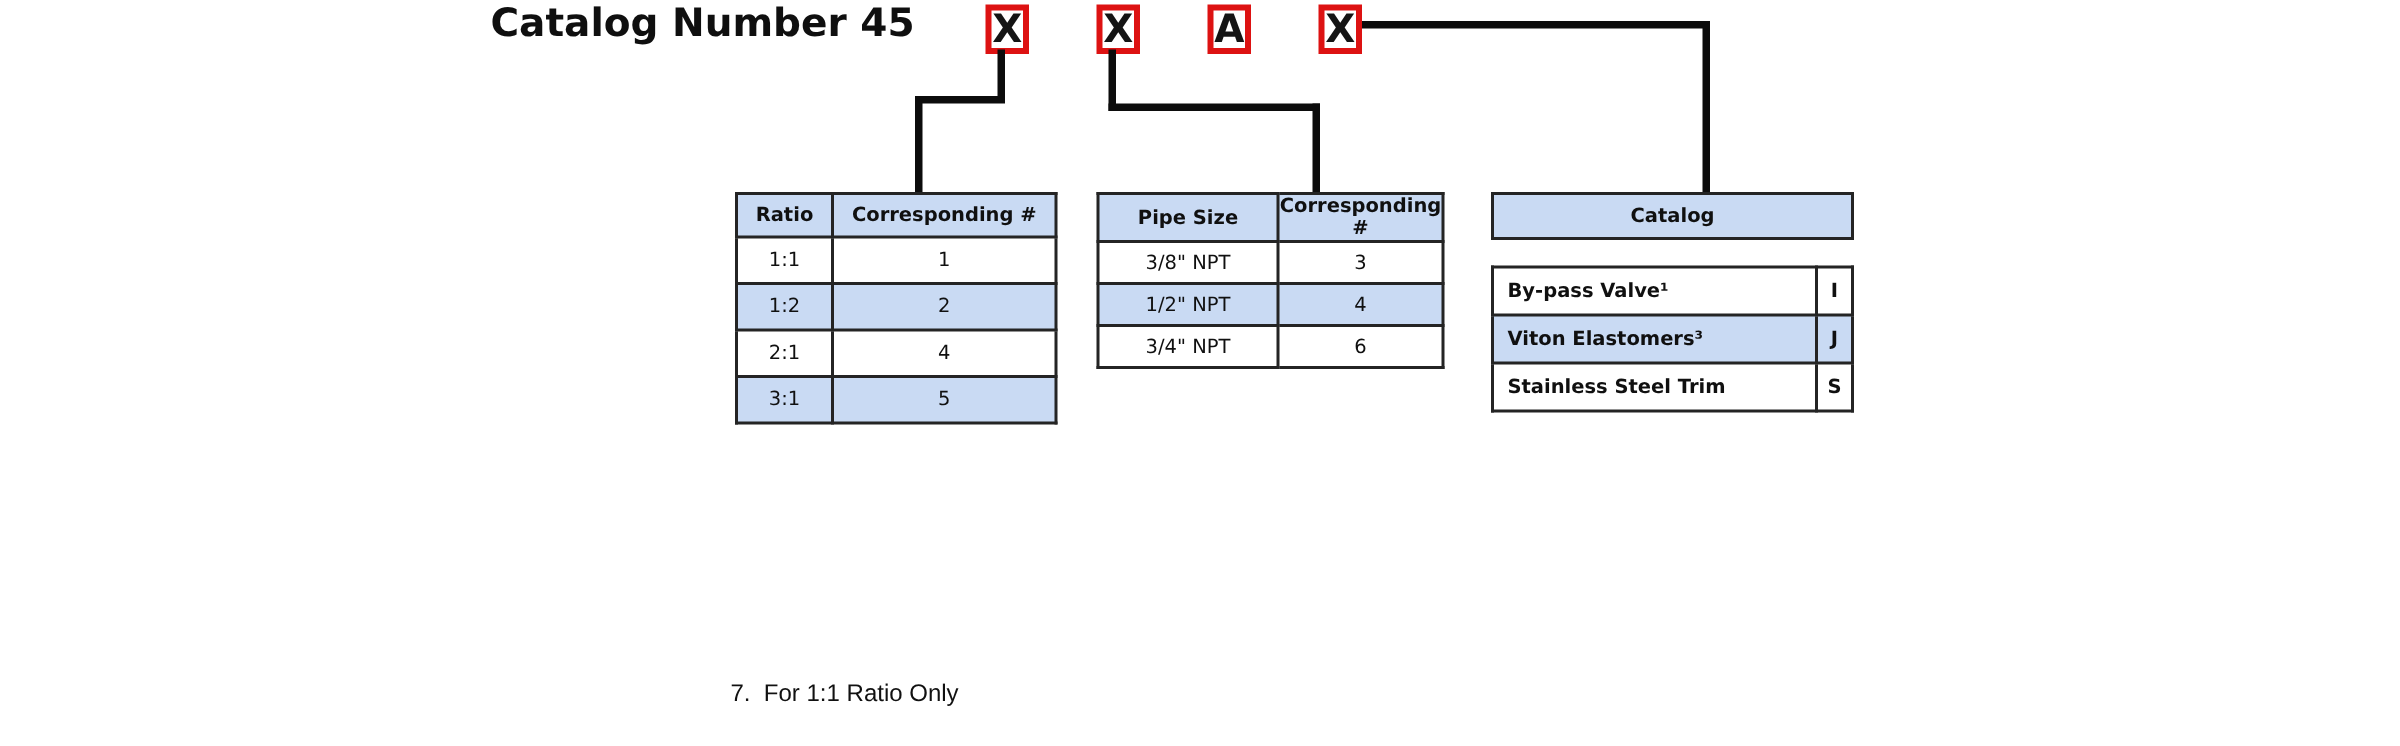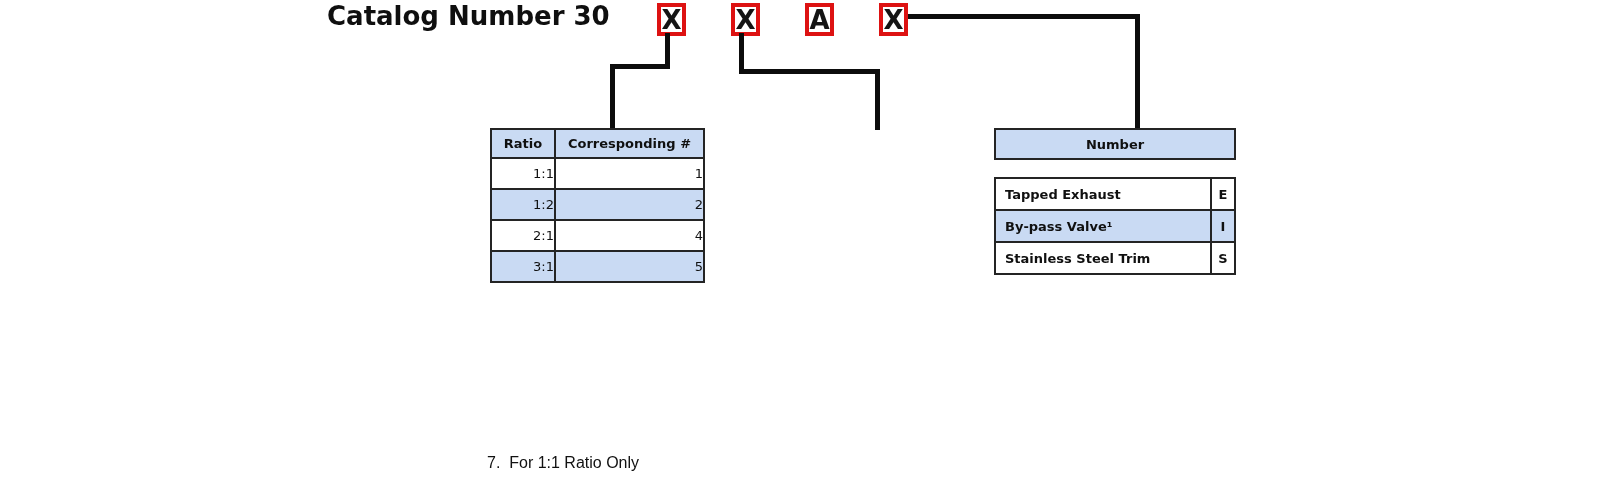--- a/index.html
+++ b/index.html
@@ -22,21 +22,21 @@
   }
   
   .seg { position:absolute; background:#0c0c0c; }
   
   .tbl { position:absolute; border-collapse:collapse; background:#ffffff; }
   .tbl th, .tbl td { border:2px solid #242424; padding:0 0; color:#101010; }
   .tbl th {
     background:#c9daf3; font-size:13px; font-weight:bold; text-align:center;
     height:27px;
   }
-  .tbl td { font-size:13px; text-align:right; }
+  .tbl td { font-size:13px; text-align:center; }
   .tbl tbody tr:nth-child(even) td { background:#c9daf3; }
   #ratio-table { left:490px; top:128px; width:215px; }
   #ratio-table td { height:29px; }
   #ratio-table .col-a { width:62px; }
   #pipe-table { left:731px; top:128px; width:232px; }
   #pipe-table td { height:26px; }
   #pipe-table .col-a { width:118px; }
   
   .opt-header {
     position:absolute; left:994px; top:128px; width:238px; height:28px;
@@ -53,21 +53,21 @@
     position:absolute; left:487px; top:410px;
     font-family:"Liberation Sans", sans-serif;
     font-size:16px; line-height:21px; color:#111111; white-space:pre;
   }
 </style>
 </head>
 <body>
 
 <div class="canvas">
 
-  <div class="title">Catalog Number 30</div>
+  <div class="title">Catalog Number 45</div>
 
   <div class="code-box" style="left:657px">X</div>
   <div class="code-box" style="left:731px">X</div>
   <div class="code-box" style="left:805px">A</div>
   <div class="code-box" style="left:879px">X</div>
 
   <div class="seg" style="left:665px; top:33px; width:5px; height:35px;"></div>
   <div class="seg" style="left:610px; top:64px; width:60px; height:5px;"></div>
   <div class="seg" style="left:610px; top:64px; width:5px; height:66px;"></div>
 
@@ -98,32 +98,54 @@
         <td class="col-a">2:1</td>
         <td>4</td>
       </tr>
       <tr>
         <td class="col-a">3:1</td>
         <td>5</td>
       </tr>
     </tbody>
   </table>
 
+  <table class="tbl" id="pipe-table">
+    <thead>
+      <tr>
+        <th class="col-a">Pipe Size</th>
+        <th>Corresponding #</th>
+      </tr>
+    </thead>
+    <tbody>
+      <tr>
+        <td class="col-a">3/8" NPT</td>
+        <td>3</td>
+      </tr>
+      <tr>
+        <td class="col-a">1/2" NPT</td>
+        <td>4</td>
+      </tr>
+      <tr>
+        <td class="col-a">3/4" NPT</td>
+        <td>6</td>
+      </tr>
+    </tbody>
+  </table>
 
-  <div class="opt-header">Number</div>
+  <div class="opt-header">Catalog</div>
 
   <table class="tbl" id="options-table">
     <tbody>
       <tr>
-        <td class="opt-label">Tapped Exhaust</td>
-        <td class="opt-letter">E</td>
+        <td class="opt-label">By-pass Valve¹</td>
+        <td class="opt-letter">I</td>
       </tr>
       <tr>
-        <td class="opt-label">By-pass Valve¹</td>
-        <td class="opt-letter">I</td>
+        <td class="opt-label">Viton Elastomers³</td>
+        <td class="opt-letter">J</td>
       </tr>
       <tr>
         <td class="opt-label">Stainless Steel Trim</td>
         <td class="opt-letter">S</td>
       </tr>
     </tbody>
   </table>
 
   <div class="footnotes">
     <div>7.  For 1:1 Ratio Only</div>

